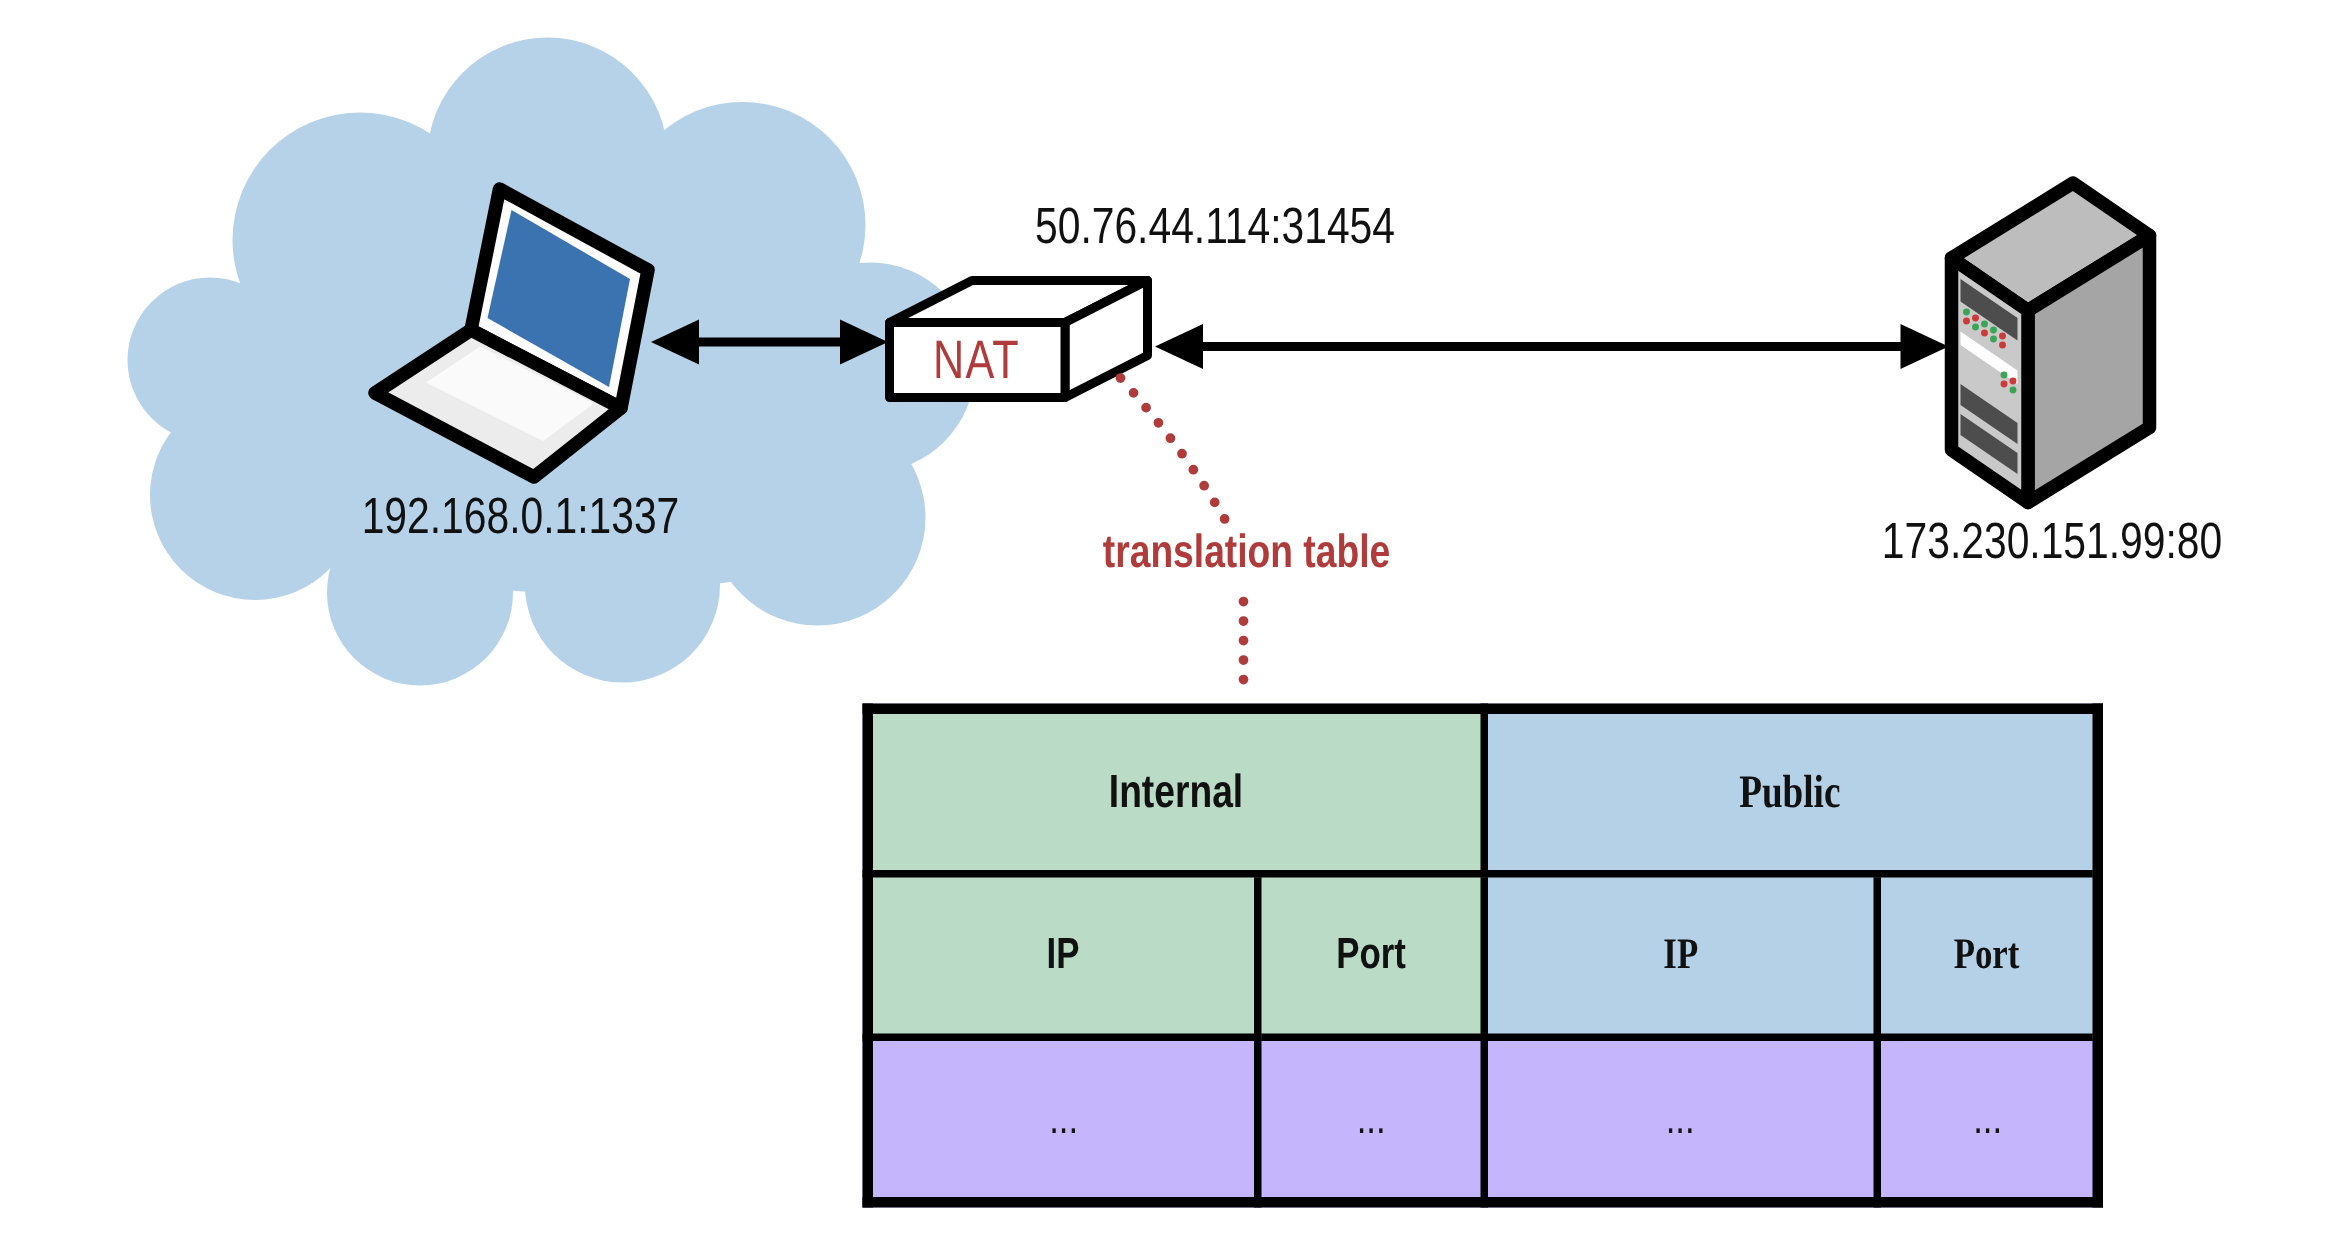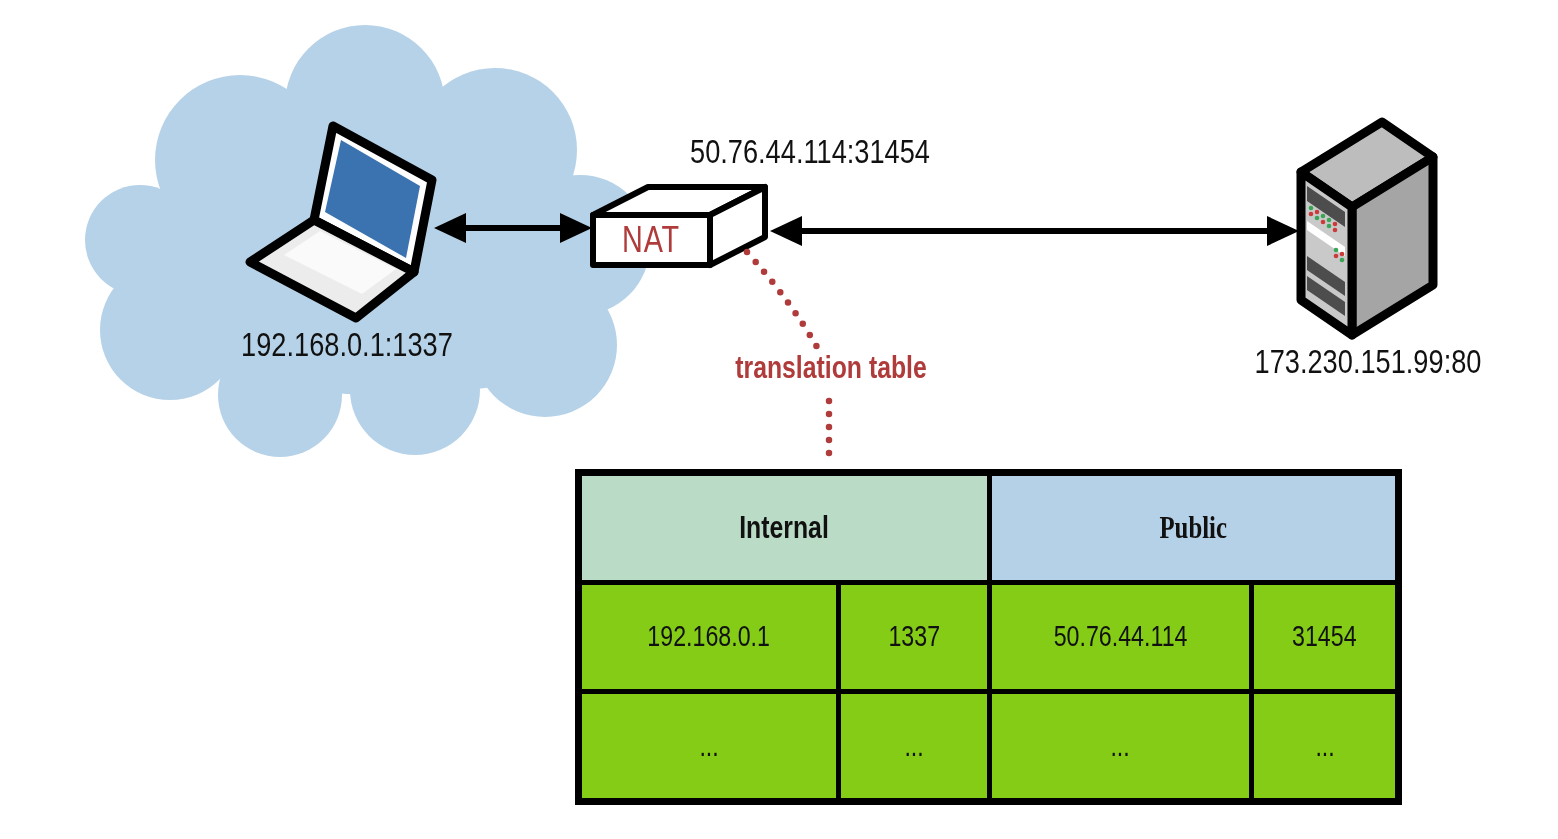--- a/index.html
+++ b/index.html
@@ -12,21 +12,21 @@
     position:absolute;white-space:nowrap;color:#111;font-weight:400;
     transform:translateX(-50%) scaleX(0.8);line-height:1.1;
   }
   .client-lbl{left:347px;top:326px;font-size:34px;}
   .natpub-lbl{left:810px;top:133px;font-size:34px;}
   .server-lbl{left:1368px;top:343px;font-size:34px;}
   .nat-lbl{left:651px;top:220px;font-size:36px;color:#B03B3B;font-weight:400;letter-spacing:1px;}
   .tt-lbl{left:831px;top:351px;font-size:31px;color:#B03B3B;font-weight:700;}
   .nat-table{
     position:absolute;left:575px;top:469px;width:827px;height:336px;
-    border-collapse:collapse;table-layout:fixed;background:#84cc16;border:7px solid #000;
+    border-collapse:collapse;table-layout:fixed;background:#c4b5fd;border:7px solid #000;
   }
   .nat-table th,.nat-table td{
     border:5px solid #000;text-align:center;vertical-align:middle;padding:0;color:#111;
   }
   .nat-table tr{height:25%;}
   .bg-green{background:#BADCC7;}
   .bg-blue{background:#B5D1E8;font-family:Liberation Serif, serif;}
   .group-h{font-size:31px;font-weight:700;}
   .col-h{font-size:29px;font-weight:700;}
   .cell{font-size:29px;font-weight:400;}
@@ -134,32 +134,32 @@
     <tbody>
       <tr>
         <th colspan="2" class="bg-green group-h">
           <span class="cond">Internal</span>
         </th>
         <th colspan="2" class="bg-blue group-h">
           <span class="cond">Public</span>
         </th>
       </tr>
       <tr>
-        <td class="cell">
-          <span class="cond">192.168.0.1</span>
-        </td>
-        <td class="cell">
-          <span class="cond">1337</span>
-        </td>
-        <td class="cell">
-          <span class="cond">50.76.44.114</span>
-        </td>
-        <td class="cell">
-          <span class="cond">31454</span>
-        </td>
+        <th class="bg-green col-h">
+          <span class="cond">IP</span>
+        </th>
+        <th class="bg-green col-h">
+          <span class="cond">Port</span>
+        </th>
+        <th class="bg-blue col-h">
+          <span class="cond">IP</span>
+        </th>
+        <th class="bg-blue col-h">
+          <span class="cond">Port</span>
+        </th>
       </tr>
       <tr>
         <td class="cell">
           <span class="cond">...</span>
         </td>
         <td class="cell">
           <span class="cond">...</span>
         </td>
         <td class="cell">
           <span class="cond">...</span>

